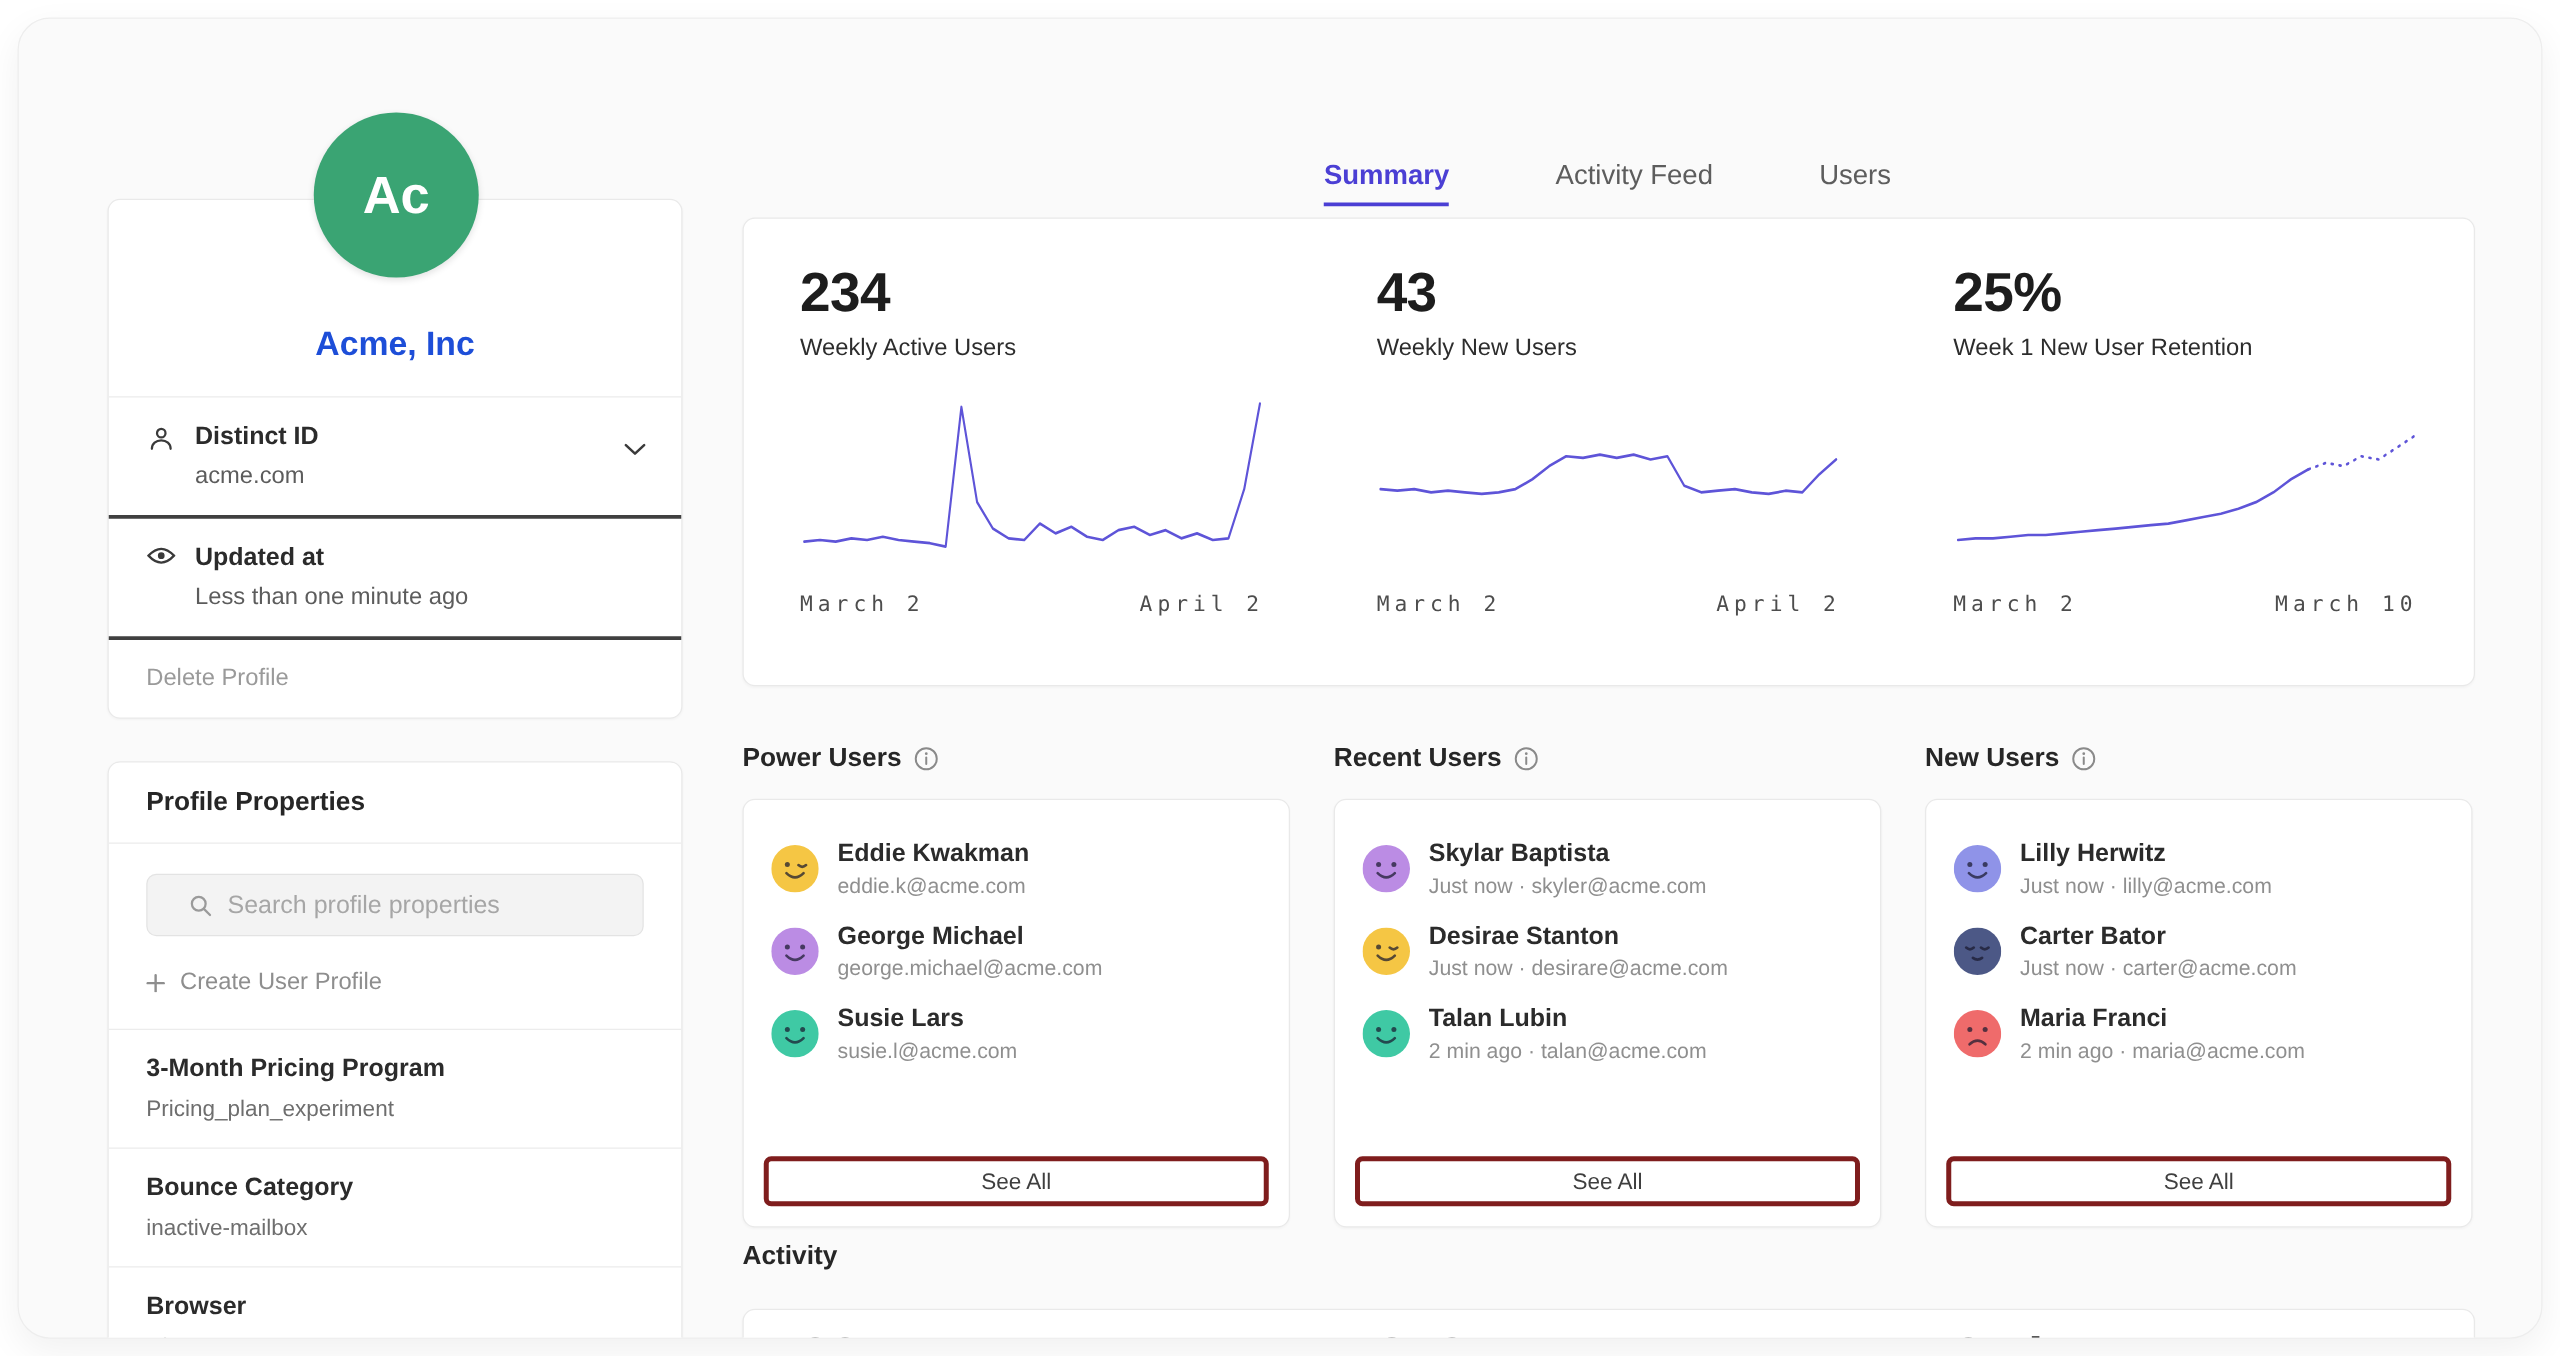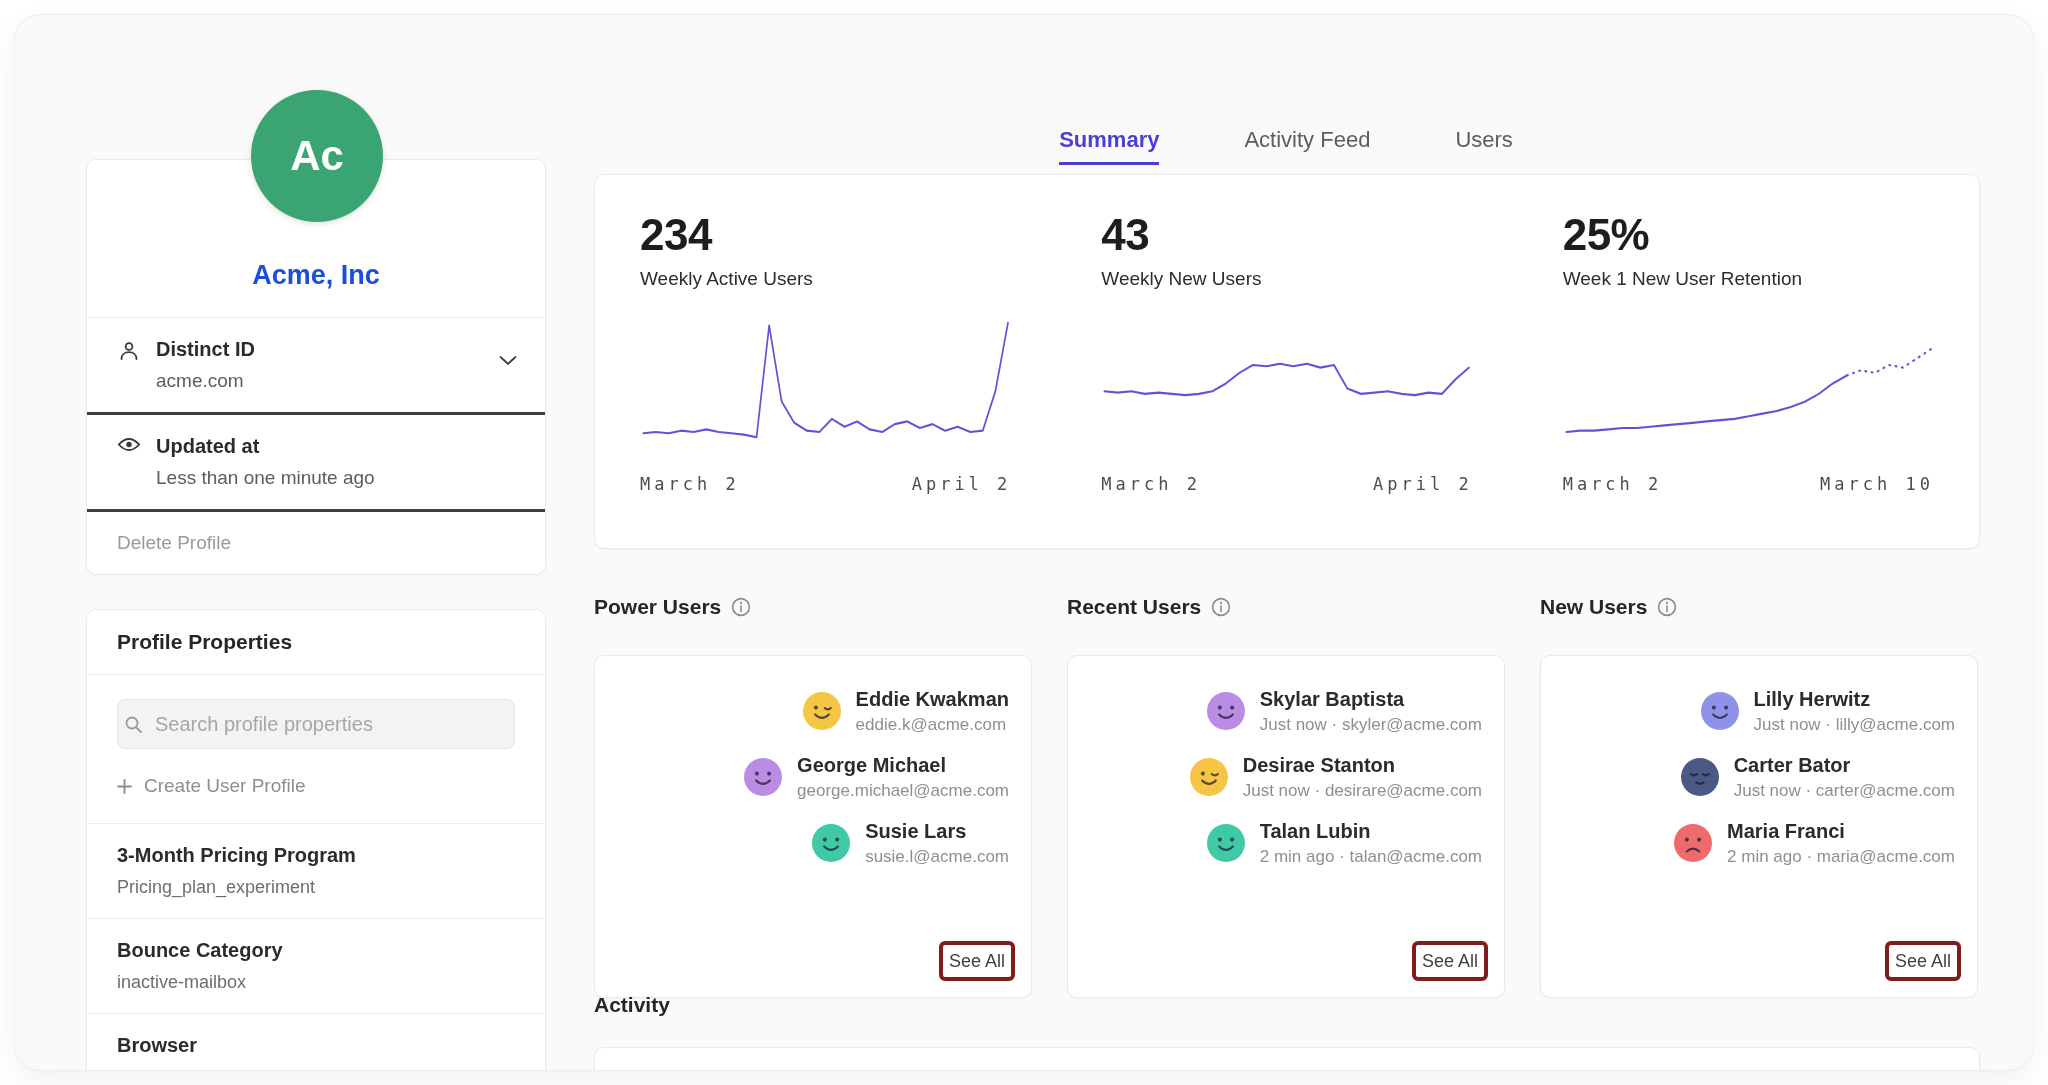--- a/index.html
+++ b/index.html
@@ -30,21 +30,21 @@
   .id-texts{margin-left:15px;}
   .id-label{font-size:20px;font-weight:700;color:#2b2b2b;}
   .id-value{font-size:19px;color:#5c5c5c;margin-top:9px;}
   .row-chevron{position:absolute;right:28px;top:34px;color:#3a3a3a;cursor:pointer;}
   .delete-row{padding:20px 30px;font-size:19px;color:#9a9a9a;cursor:pointer;}
   .props-card{margin-top:34px;padding-bottom:6px;}
   .props-title{padding:20px 30px;font-size:21px;font-weight:700;color:#262626;border-bottom:1px solid #ececec;}
   .props-search-block{padding:24px 30px 26px;border-bottom:1px solid #ececec;}
   .search-box{
     display:flex;align-items:center;height:48px;background:#f3f3f3;border:1px solid #e3e3e3;
-    border-radius:8px;padding:0 5px;
+    border-radius:8px;padding:0 32px;
   }
   .search-box input{
     border:none;outline:none;background:transparent;font-size:20px;color:#3a3a3a;
     font-family:inherit;margin-left:10px;width:100%;
   }
   .search-box input::placeholder{color:#a6a6a6;}
   .create-link{display:flex;align-items:center;gap:12px;margin-top:26px;color:#8e8e8e;font-size:19px;cursor:pointer;}
   .prop-row{padding:20px 30px;border-bottom:1px solid #ececec;cursor:pointer;}
   .prop-row:last-child{border-bottom:none;}
   .prop-name{font-size:20px;font-weight:700;color:#2b2b2b;}
@@ -59,24 +59,24 @@
   .stat-value{font-size:44px;font-weight:700;color:#1d1d1d;letter-spacing:-0.5px;}
   .stat-label{font-size:19px;color:#2d2d2d;margin-top:8px;}
   .spark{height:140px;margin-top:26px;}
   .spark svg{display:block;width:100%;height:100%;}
   .axis-row{display:flex;justify-content:space-between;margin-top:18px;
     font-family:"DejaVu Sans Mono","Liberation Mono",monospace;font-size:17px;
     letter-spacing:4px;color:#4d4d4d;}
   
   .lists-row{position:absolute;left:579px;top:580px;width:1384px;display:flex;gap:35px;}
   .list-col{flex:1 1 0;min-width:0;}
-  .list-header{display:flex;align-items:center;gap:10px;margin-bottom:36px;}
+  .list-header{display:flex;align-items:center;gap:10px;margin-bottom:20px;}
   .list-title{font-size:21px;font-weight:700;color:#262626;}
   .info-icon{width:20px;height:20px;color:#8a8a8a;cursor:pointer;display:inline-flex;}
-  .user-card{height:303px;display:flex;flex-direction:column;padding:22px 0 16px;align-items:flex-end;}
+  .user-card{height:303px;display:flex;flex-direction:column;padding:22px 0 16px;}
   .user-row{display:flex;align-items:center;padding:0 22px;height:66px;cursor:pointer;}
   .u-avatar{width:38px;height:38px;flex:0 0 auto;}
   .u-texts{margin-left:15px;min-width:0;}
   .u-name{font-size:20px;font-weight:700;color:#2b2b2b;white-space:nowrap;}
   .u-sub{font-size:17px;color:#8f8f8f;margin-top:4px;white-space:nowrap;}
   .see-all{
     margin:auto 16px 0;height:40px;background:#fff;border:4px solid #7f1d1d;border-radius:6px;
     font-size:18px;color:#3f3f3f;font-family:inherit;cursor:pointer;
   }
   

